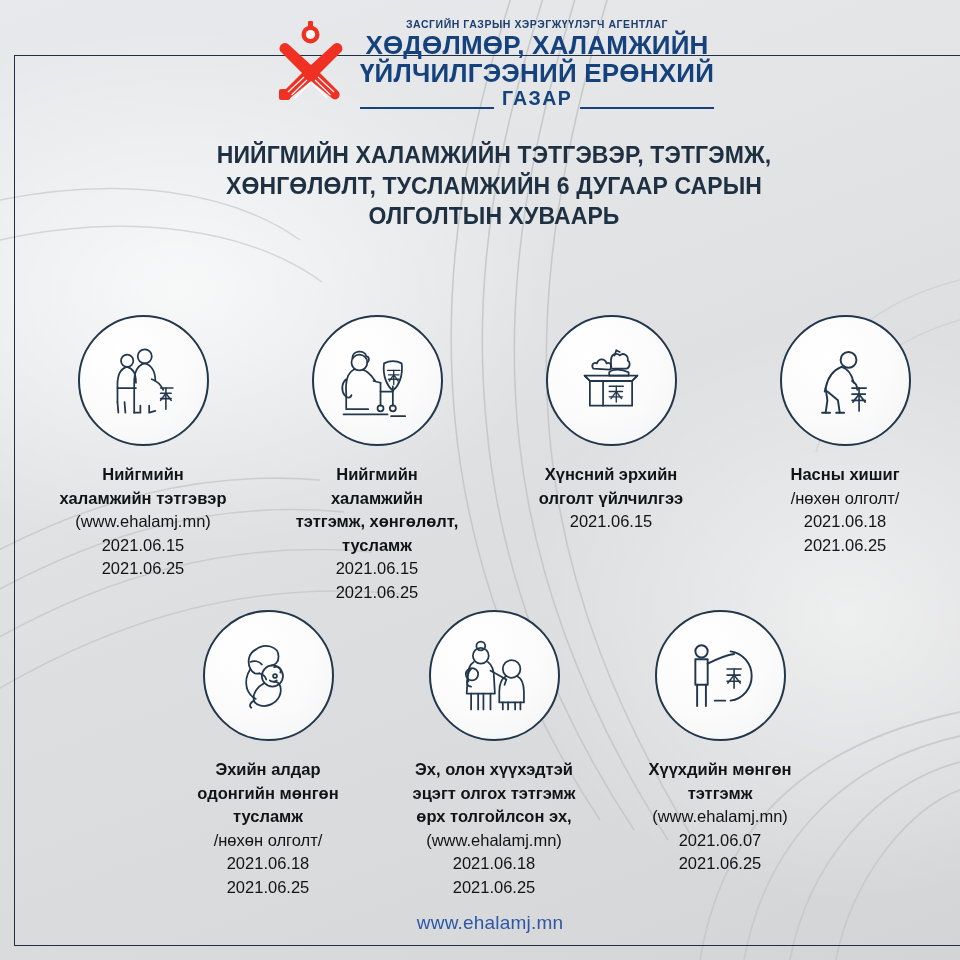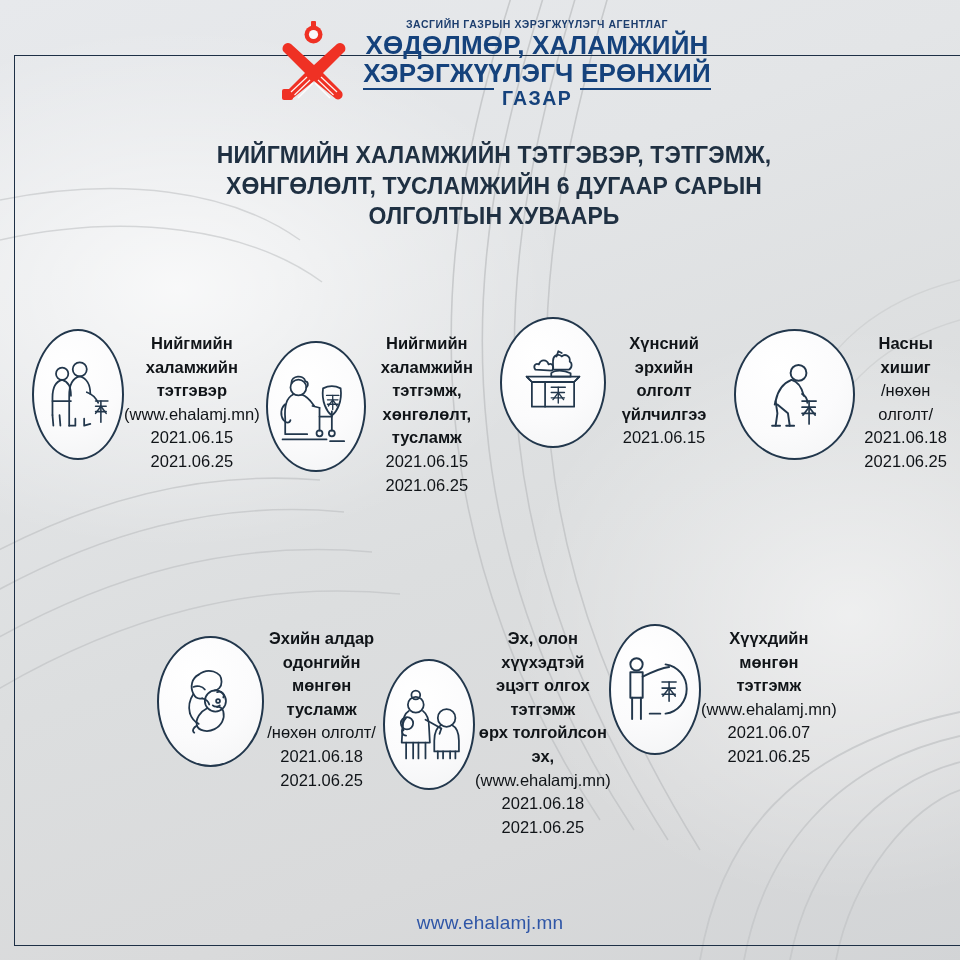--- a/index.html
+++ b/index.html
@@ -69,21 +69,21 @@
   }
   .logo-line {
     font-size: 26px;
     font-weight: bold;
     letter-spacing: 0.2px;
     color: #15427c;
     white-space: nowrap;
   }
   .logo-bottom {
     display: flex;
-    align-items: flex-start;
+    align-items: flex-end;
     gap: 8px;
     width: 100%;
     justify-content: center;
     margin-top: 1px;
   }
   .logo-rule {
     height: 2px;
     background: #15427c;
     flex: 1 1 auto;
     min-width: 40px;
@@ -115,20 +115,21 @@
     display: flex;
     justify-content: center;
     align-items: flex-start;
   }
   .row-1 { left: 20px; right: 20px; top: 315px; gap: 12px; }
   .row-2 { left: 130px; right: 130px; top: 610px; gap: 4px; }
 
   .item {
     width: 222px;
     display: flex;
+    flex-direction: column;
     align-items: center;
   }
   .icon-circle {
     width: 131px;
     height: 131px;
     border-radius: 50%;
     border: 2.4px solid #22374c;
     background:
       radial-gradient(circle at 36% 30%, #ffffff 0%, #fbfbfc 55%, #f2f3f4 100%);
     display: flex;
@@ -216,21 +217,21 @@
         <path d="M21 77 L36 62"></path>
         <path d="M60 71 L44 56"></path>
         <path d="M56.5 74 L41 59"></path>
         <path d="M53 77 L38 62"></path>
       </g>
     </svg>
 
     <div class="logo-text">
       <div class="logo-agency">ЗАСГИЙН ГАЗРЫН ХЭРЭГЖҮҮЛЭГЧ АГЕНТЛАГ</div>
       <div class="logo-line">ХӨДӨЛМӨР, ХАЛАМЖИЙН</div>
-      <div class="logo-line">ХЭРЭГЖҮҮЛЭГЧ ЕРӨНХИЙ</div>
+      <div class="logo-line">ҮЙЛЧИЛГЭЭНИЙ ЕРӨНХИЙ</div>
       <div class="logo-bottom">
         <span class="logo-rule"></span>
         <span class="logo-gazar">ГАЗАР</span>
         <span class="logo-rule"></span>
       </div>
     </div>
   </div>
 
   <div class="title">
     <div>НИЙГМИЙН ХАЛАМЖИЙН ТЭТГЭВЭР, ТЭТГЭМЖ,</div>

